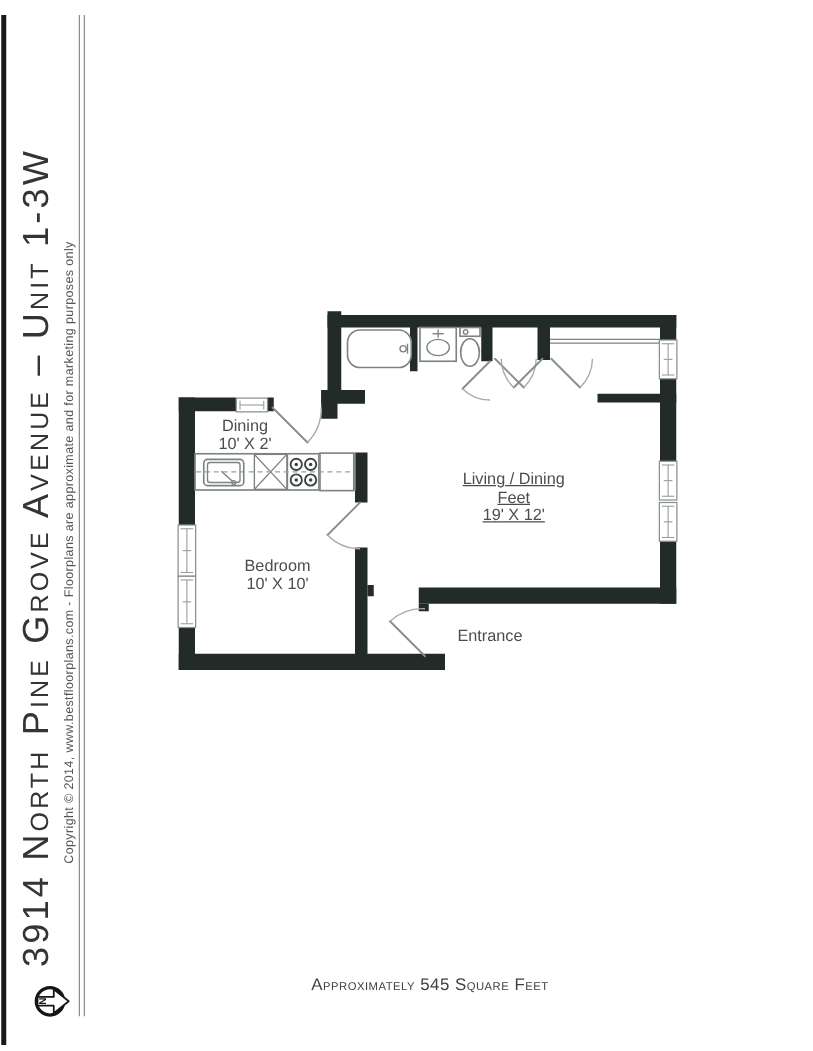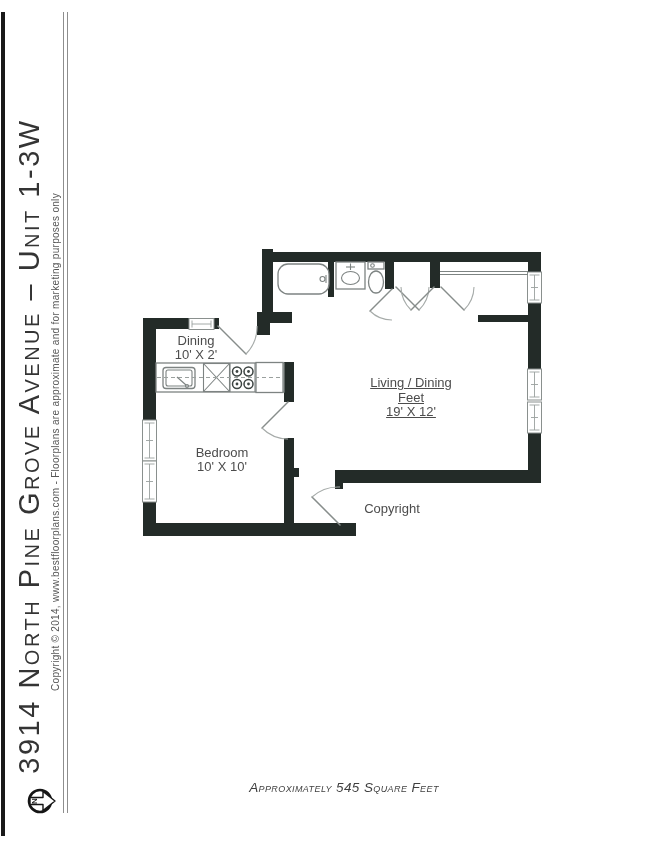--- a/index.html
+++ b/index.html
@@ -35,21 +35,21 @@
   .burner{fill:#ffffff;stroke:#3c4442;stroke-width:1.5;}
   .burner-dot{fill:#3c4442;}
   
   .room-label{
     position:absolute;text-align:center;color:var(--text-label,#4c4c4c);
     font-size:13px;line-height:14px;
   }
   .footer{
     position:absolute;left:194px;top:780px;width:300px;text-align:center;
     font-variant:small-caps;color:var(--text-dark,#3f3f3f);
-    font-size:13.5px;line-height:15px;letter-spacing:0.4px;font-style:italic;
+    font-size:13.5px;line-height:15px;letter-spacing:0.4px;
   }
 </style>
 </head>
 <body>
 
 <div id="page">
 
   <div class="edge-bar"></div>
   <div class="v-title">3914 North Pine Grove Avenue – Unit 1-3W</div>
   <div class="v-copy">Copyright ©  2014, www.bestfloorplans.com - Floorplans are approximate and for marketing purposes only</div>
@@ -222,20 +222,20 @@
   <div class="room-label" style="left:162px;top:446px;width:120px;text-align:center;">
     <div>Bedroom</div>
     <div>10' X 10'</div>
   </div>
   <div class="room-label" style="left:336px;top:376px;width:150px;line-height:14.5px;text-decoration:underline;">
     <div>Living / Dining</div>
     <div>Feet</div>
     <div>19' X 12'</div>
   </div>
   <div class="room-label" style="left:342px;top:502px;width:100px;">
-    <div>Copyright</div>
+    <div>Entrance</div>
   </div>
 
   <div class="footer">
     <div>Approximately 545 Square Feet</div>
   </div>
 
 </div>
 
 </body></html>

